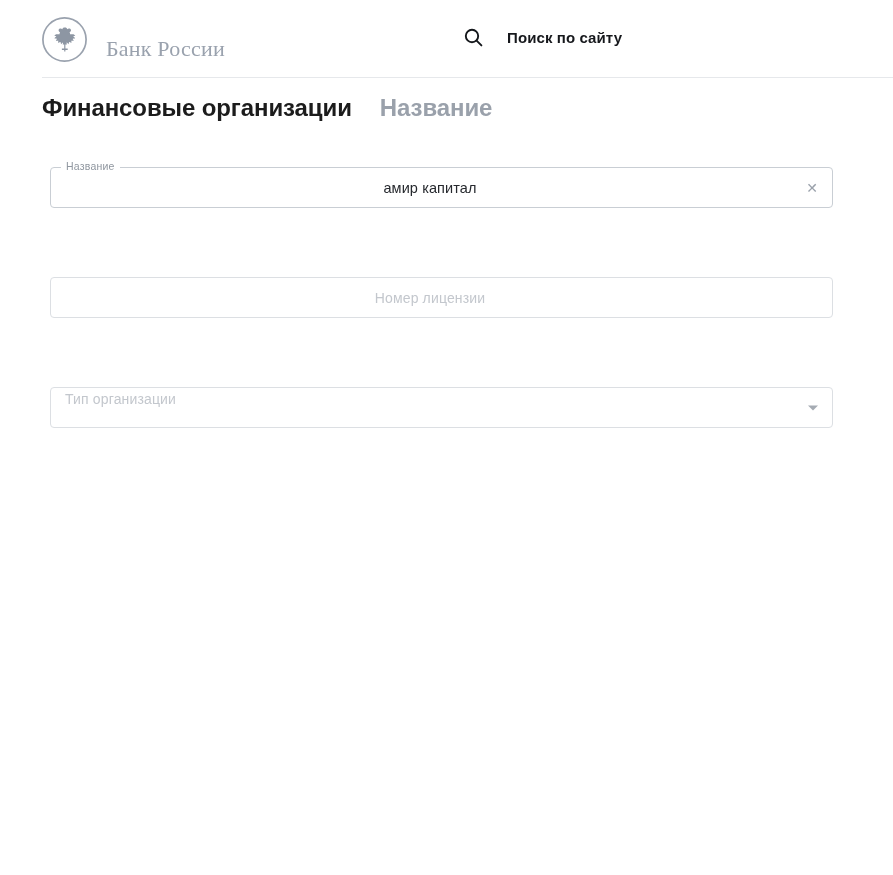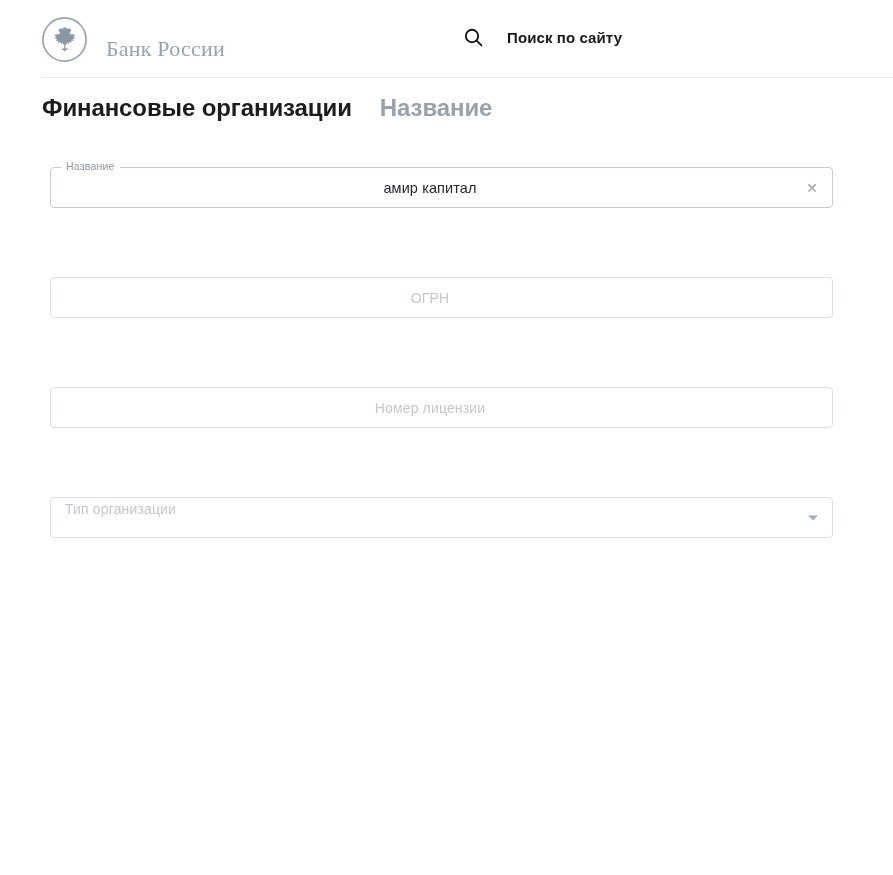--- a/index.html
+++ b/index.html
@@ -249,26 +249,20 @@
 
   <div class="field-row">
     <div class="field has-value">
       <div class="field-box"></div>
       <span class="field-legend">Название</span>
       <input class="field-input" type="text" value="амир капитал" style="">
       <button class="clear-icon" type="button">✕</button>
     </div>
   </div>
 
-  <div class="field-row">
-    <div class="field">
-      <div class="field-box"></div>
-      <input class="field-input" type="text" placeholder="ОГРН" style="">
-    </div>
-  </div>
 
 
 
 
   <div class="field-row">
     <div class="field">
       <div class="field-box"></div>
       <input class="field-input" type="text" placeholder="Номер лицензии" style="">
     </div>
   </div>

